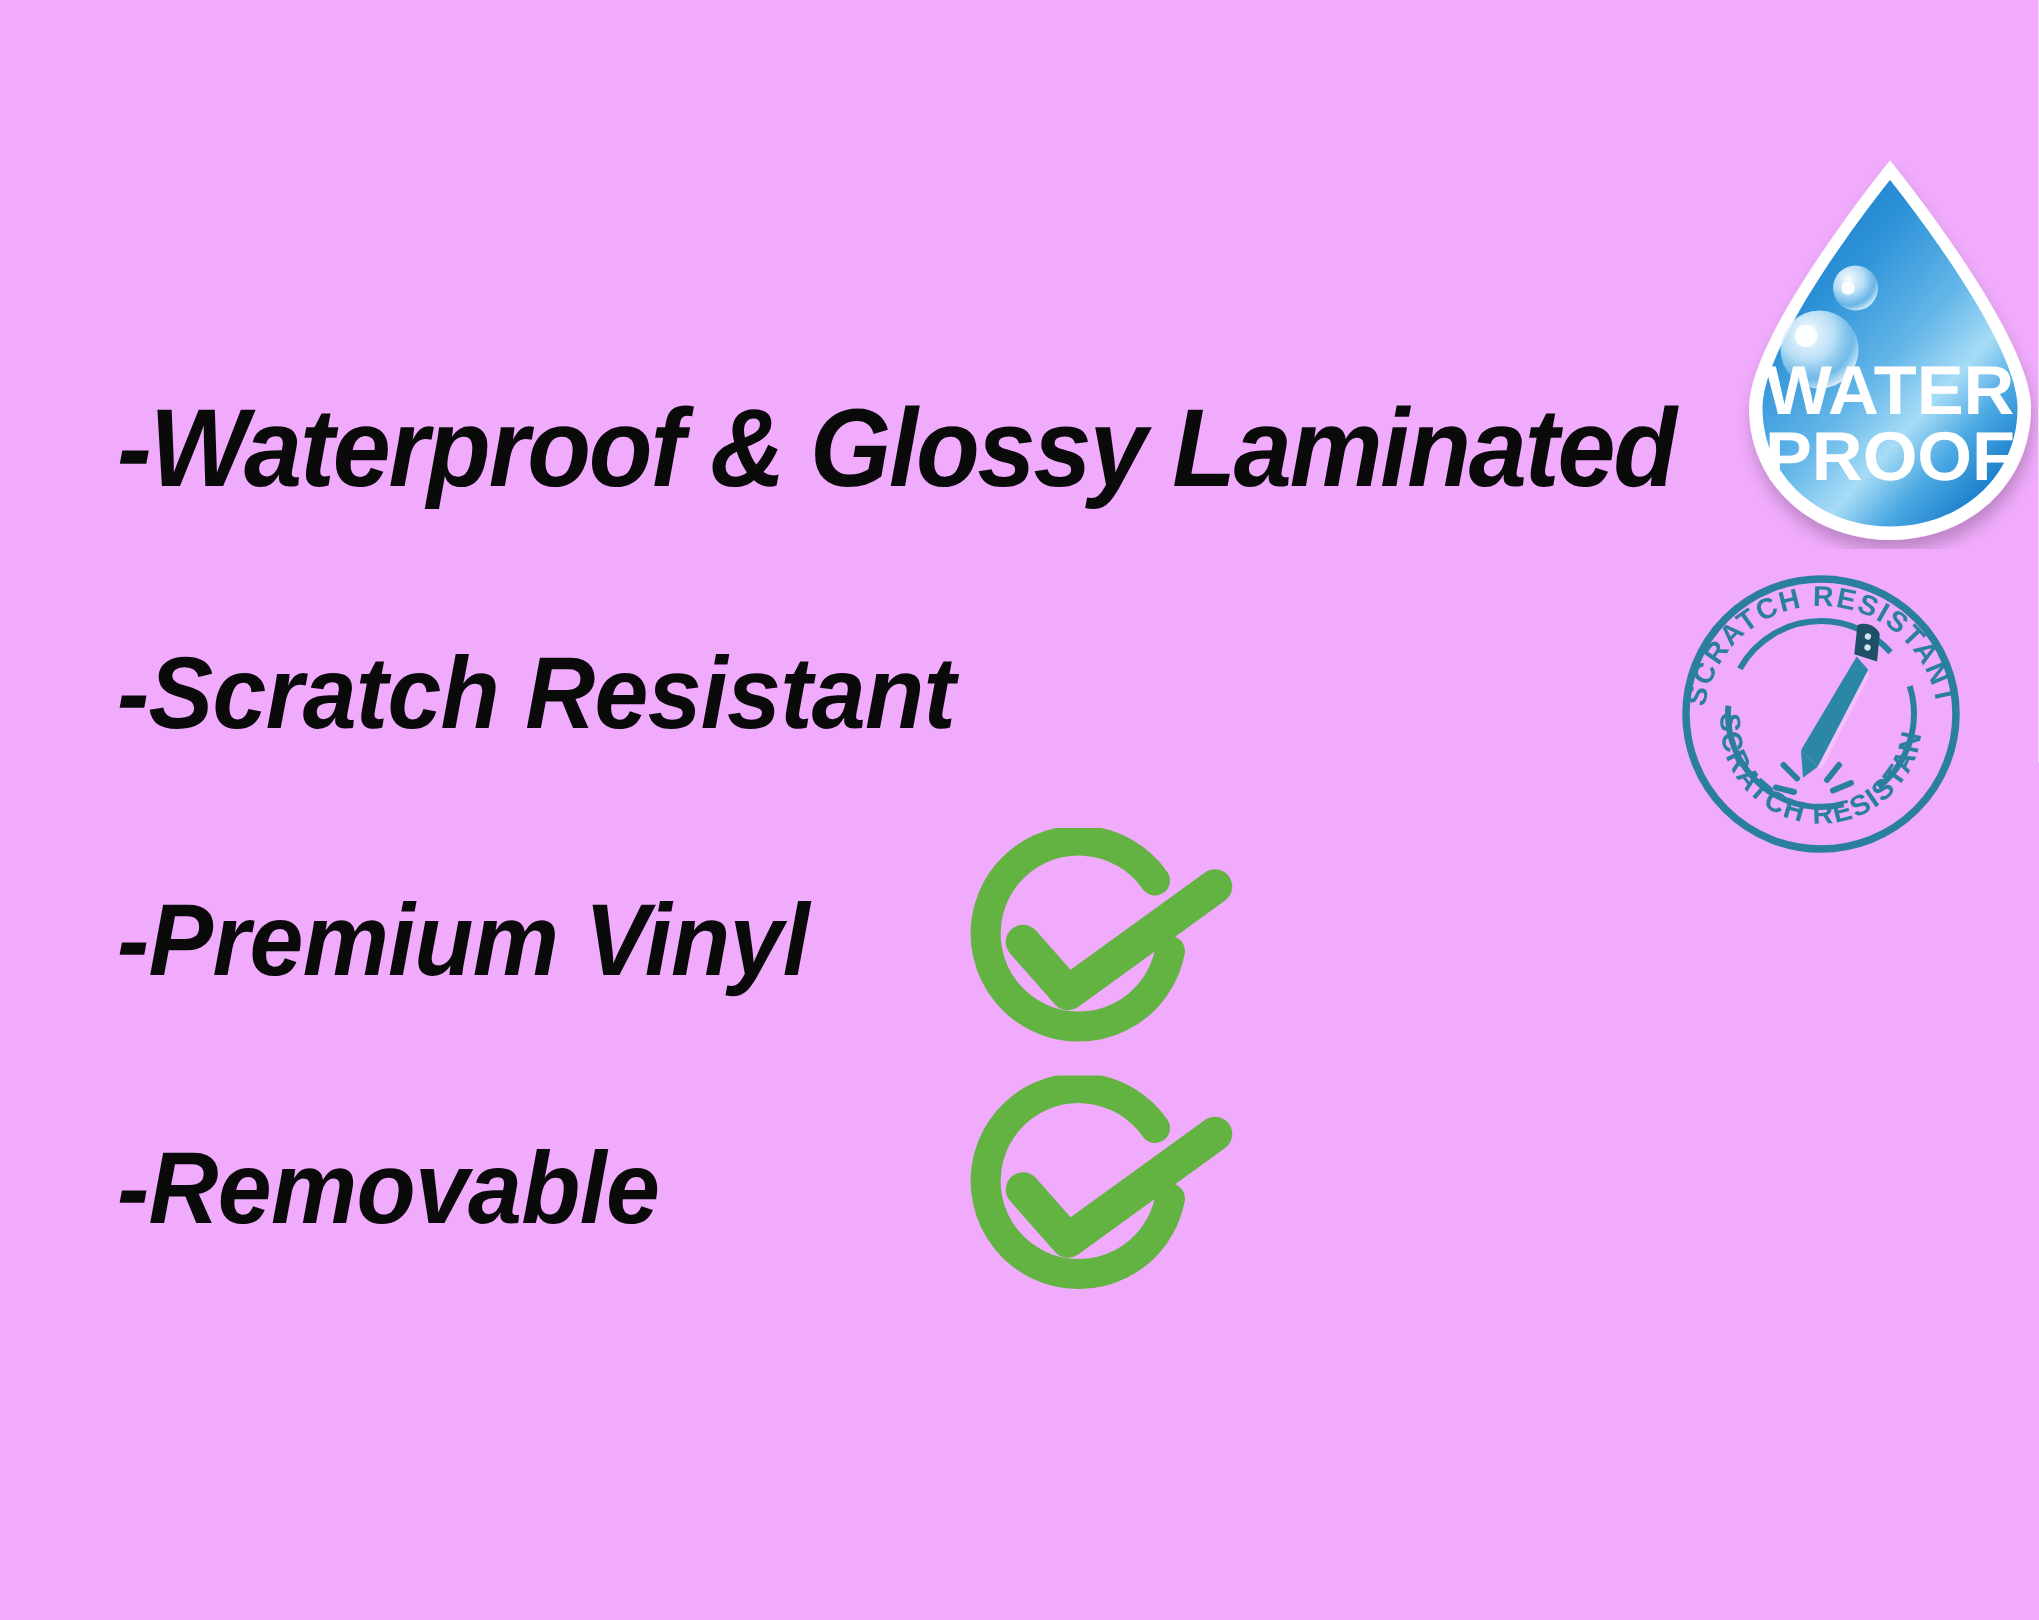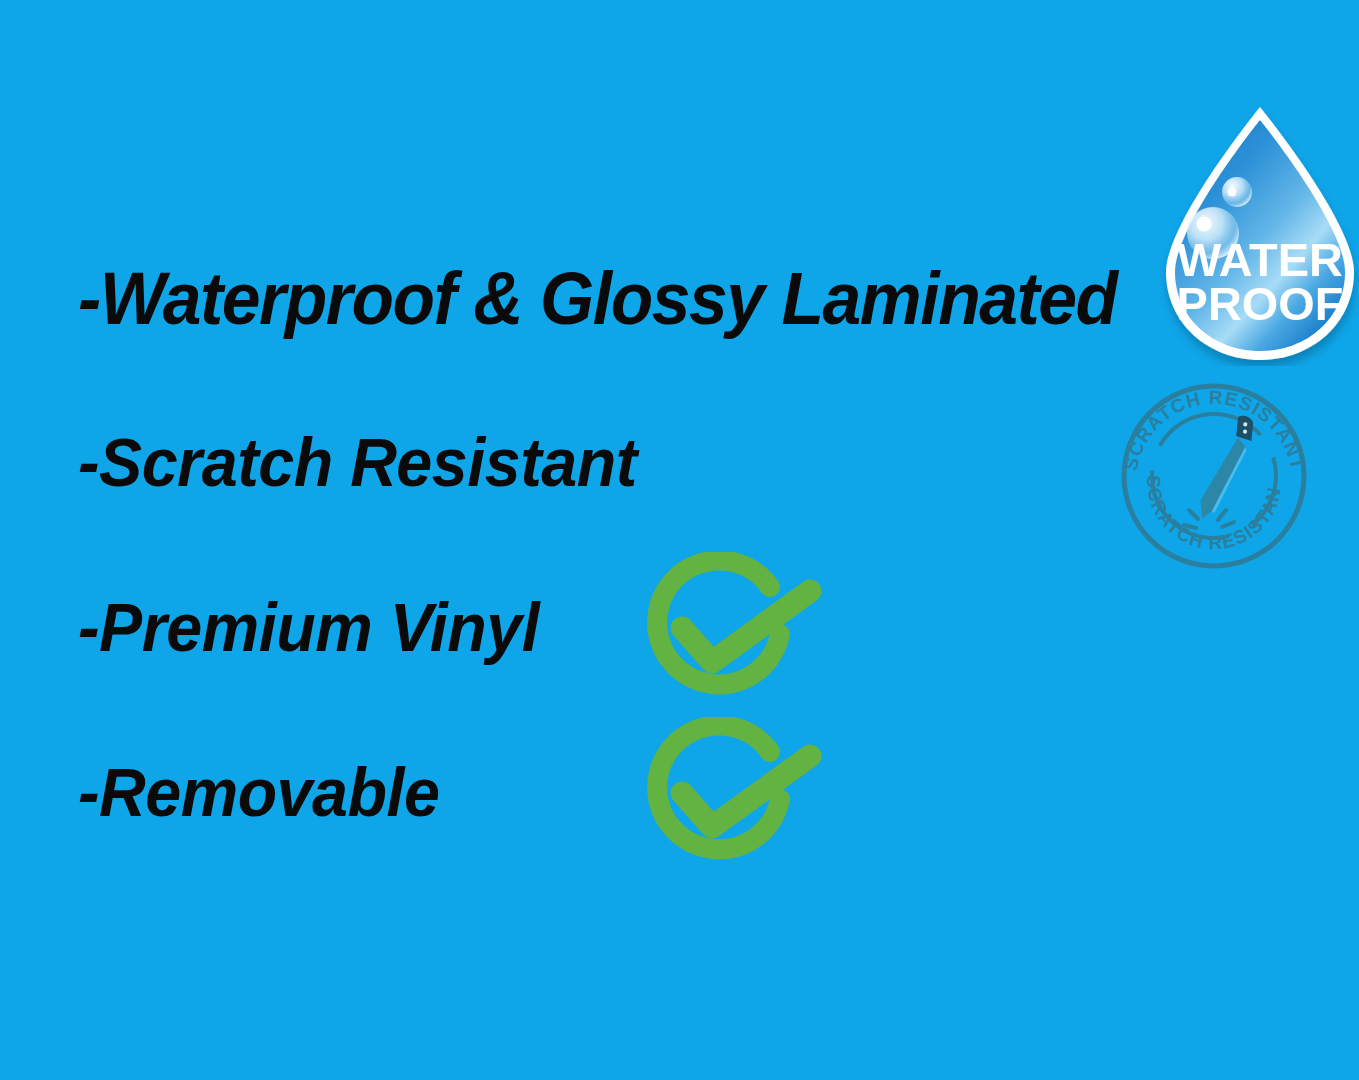--- a/index.html
+++ b/index.html
@@ -8,21 +8,21 @@
     padding: 0;
     background: #ffffff;
   }
   body {
     font-family: "Liberation Sans", sans-serif;
   }
   #canvas {
     position: relative;
     width: 1359px;
     height: 1080px;
-    background: #0ea5e9;
+    background: #f0abfc;
     overflow: hidden;
   }
 
   
   .feature-line {
     position: absolute;
     left: 78px;
     white-space: nowrap;
     color: #0a0a0a;
     font-family: "Liberation Sans Narrow", "Liberation Sans", sans-serif;

